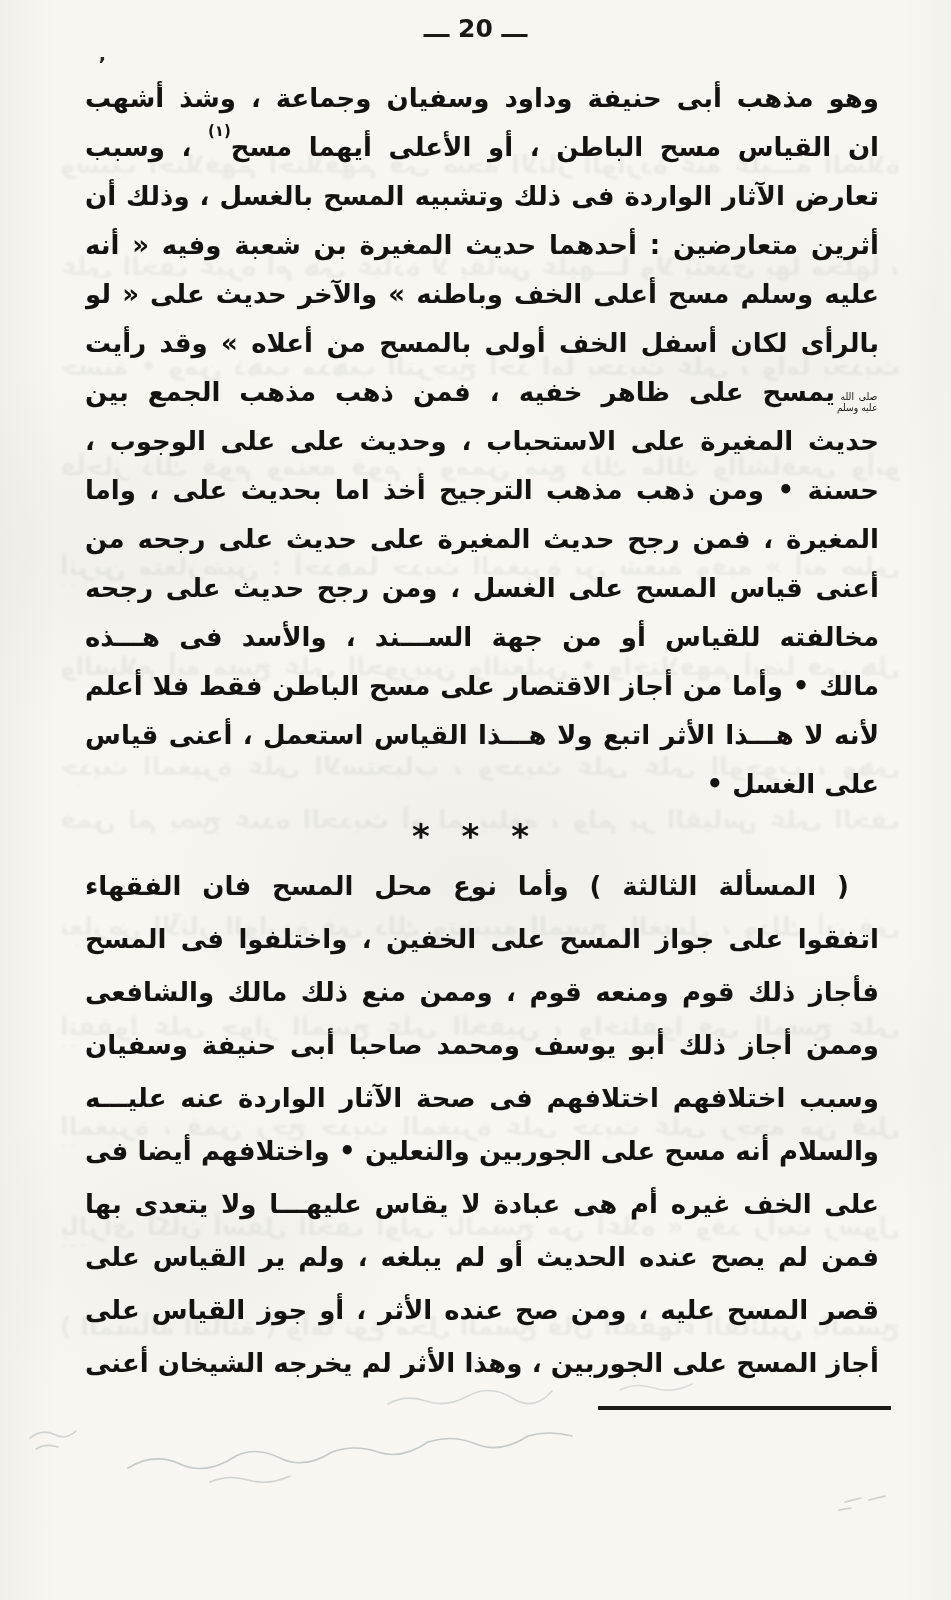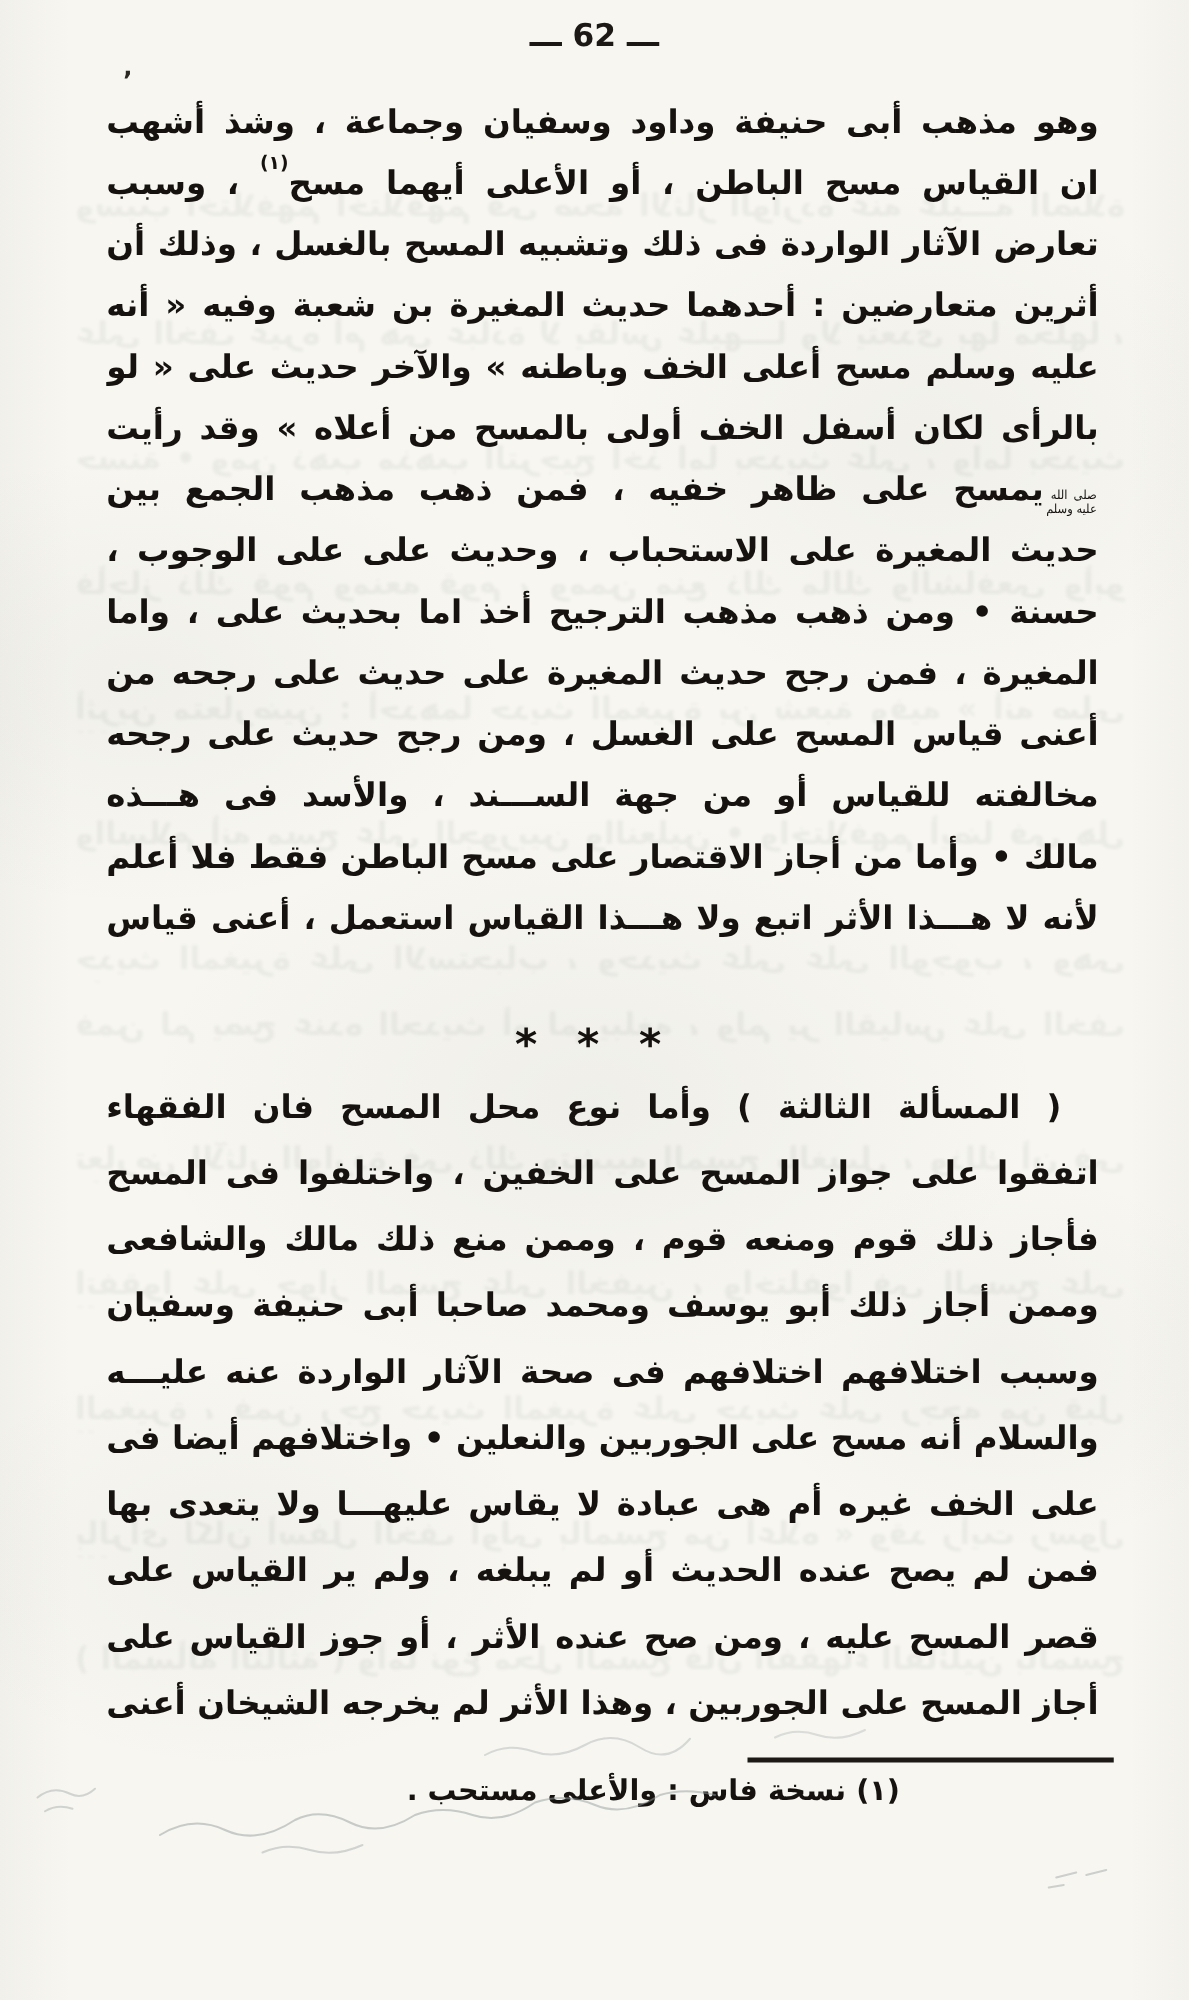--- a/index.html
+++ b/index.html
@@ -76,21 +76,21 @@
     <div style="top:652px">والسلام أنه مسح على الجوربين والنعلين • واختلافهم أيضا فى هل يقاس</div>
     <div style="top:752px">حديث المغيرة على الاستحباب ، وحديث على على الوجوب ، وهى طريقة</div>
     <div style="top:805px">فمن لم يصح عنده الحديث أو لم يبلغه ، ولم ير القياس على الخف</div>
     <div style="top:912px">تعارض الآثار الواردة فى ذلك وتشبيه المسح بالغسل ، وذلك أن فى ذلك</div>
     <div style="top:1012px">اتفقوا على جواز المسح على الخفين ، واختلفوا فى المسح على الجوربين ،</div>
     <div style="top:1112px">المغيرة ، فمن رجح حديث المغيرة على حديث على رجحه من قبل القياس ،</div>
     <div style="top:1212px">بالرأى لكان أسفل الخف أولى بالمسح من أعلاه » وقد رأيت رسول الله</div>
     <div style="top:1312px">( المسألة الثالثة ) وأما نوع محل المسح فان الفقهاء القائلين بالمسح</div>
   </div>
 
-  <div class="pagenum">ـــ 62 ـــ</div>
+  <div class="pagenum">ـــ 20 ـــ</div>
 
   <div class="stray">’</div>
 
   <div class="block b1">
     <div class="line j">وهو مذهب أبى حنيفة وداود وسفيان وجماعة ، وشذ أشهب فقال :</div>
     <div class="line j">
       <span>ان القياس مسح الباطن ، أو الأعلى أيهما مسح</span><sup class="fn">(١)</sup><span> ، وسبب اختلافهم</span>
     </div>
     <div class="line j">تعارض الآثار الواردة فى ذلك وتشبيه المسح بالغسل ، وذلك أن فى ذلك</div>
     <div class="line j">أثرين متعارضين : أحدهما حديث المغيرة بن شعبة وفيه « أنه صلى الله</div>
@@ -99,39 +99,39 @@
     <div class="line j">
       <span class="honorific"><span>صلى الله</span><span>عليه وسلم</span></span><span>يمسح على ظاهر خفيه ، فمن ذهب مذهب الجمع بين الحديثين حمل</span>
     </div>
     <div class="line j">حديث المغيرة على الاستحباب ، وحديث على على الوجوب ، وهى طريقة</div>
     <div class="line j">حسنة • ومن ذهب مذهب الترجيح أخذ اما بحديث على ، واما بحديث</div>
     <div class="line j">المغيرة ، فمن رجح حديث المغيرة على حديث على رجحه من قبل القياس ،</div>
     <div class="line j">أعنى قياس المسح على الغسل ، ومن رجح حديث على رجحه من قبل</div>
     <div class="line j">مخالفته للقياس أو من جهة الســـند ، والأسد فى هـــذه المسألة هو</div>
     <div class="line j">مالك • وأما من أجاز الاقتصار على مسح الباطن فقط فلا أعلم له حجة ،</div>
     <div class="line j">لأنه لا هـــذا الأثر اتبع ولا هـــذا القياس استعمل ، أعنى قياس المسح</div>
+    <div class="line r">على الغسل •</div>
   </div>
 
   <div class="separator">*  *  *</div>
 
   <div class="block b2">
     <div class="line j indent">( المسألة الثالثة ) وأما نوع محل المسح فان الفقهاء القائلين بالمسح</div>
     <div class="line j">اتفقوا على جواز المسح على الخفين ، واختلفوا فى المسح على الجوربين ،</div>
     <div class="line j">فأجاز ذلك قوم ومنعه قوم ، وممن منع ذلك مالك والشافعى وأبو حنيفة ،</div>
     <div class="line j">وممن أجاز ذلك أبو يوسف ومحمد صاحبا أبى حنيفة وسفيان الثورى •</div>
     <div class="line j">وسبب اختلافهم اختلافهم فى صحة الآثار الواردة عنه عليـــه الصلاة</div>
     <div class="line j">والسلام أنه مسح على الجوربين والنعلين • واختلافهم أيضا فى هل يقاس</div>
     <div class="line j">على الخف غيره أم هى عبادة لا يقاس عليهـــا ولا يتعدى بها محلها ،</div>
     <div class="line j">فمن لم يصح عنده الحديث أو لم يبلغه ، ولم ير القياس على الخف</div>
     <div class="line j">قصر المسح عليه ، ومن صح عنده الأثر ، أو جوز القياس على الخف</div>
     <div class="line j">أجاز المسح على الجوربين ، وهذا الأثر لم يخرجه الشيخان أعنى البخارى</div>
   </div>
 
   <div class="fnrule"></div>
-  <div class="footnote">(١) نسخة فاس : والأعلى مستحب .</div>
 
   <svg class="pencil" width="951" height="1600" viewBox="0 0 951 1600">
     <g fill="none" stroke="#96a0a0" stroke-width="1.6" stroke-linecap="round">
       <path opacity="0.5" d="M128 1468 q 26 -16 52 -4 t 56 -8 q 20 -10 44 2 t 52 -6 q 22 -8 46 0 t 50 -10 q 24 -8 48 2 t 52 -8 q 20 -6 44 0"></path>
       <path opacity="0.4" d="M210 1482 q 18 -8 38 -2 t 42 -4"></path>
       <path opacity="0.45" d="M845 1502 l 16 -4 m 8 2 l 16 -4 m -46 14 l 12 -2"></path>
       <path opacity="0.4" d="M30 1438 q 12 -10 26 -3 q 10 5 20 -4 m -40 18 q 10 -6 22 -2"></path>
       <path opacity="0.35" d="M388 1404 q 18 -10 38 -3 t 42 -5 t 44 2 t 40 -7"></path>
       <path opacity="0.3" d="M620 1390 q 16 -8 34 -2 t 38 -4"></path>
     </g>

